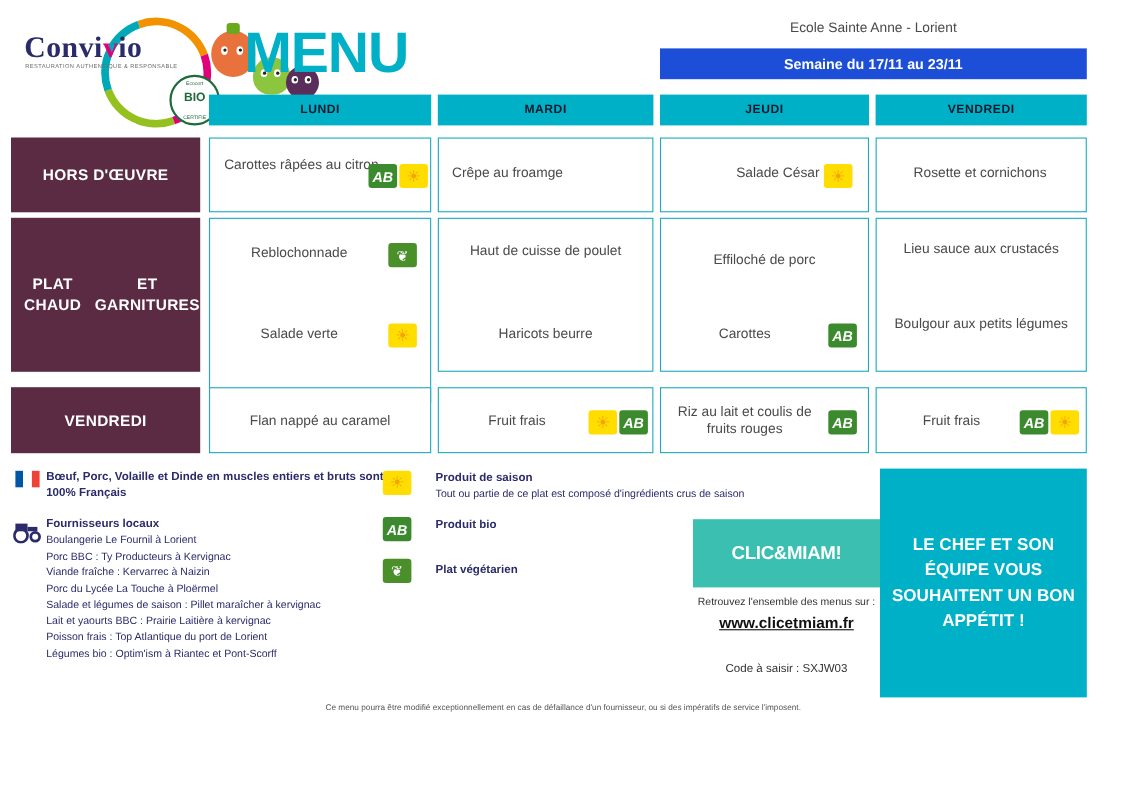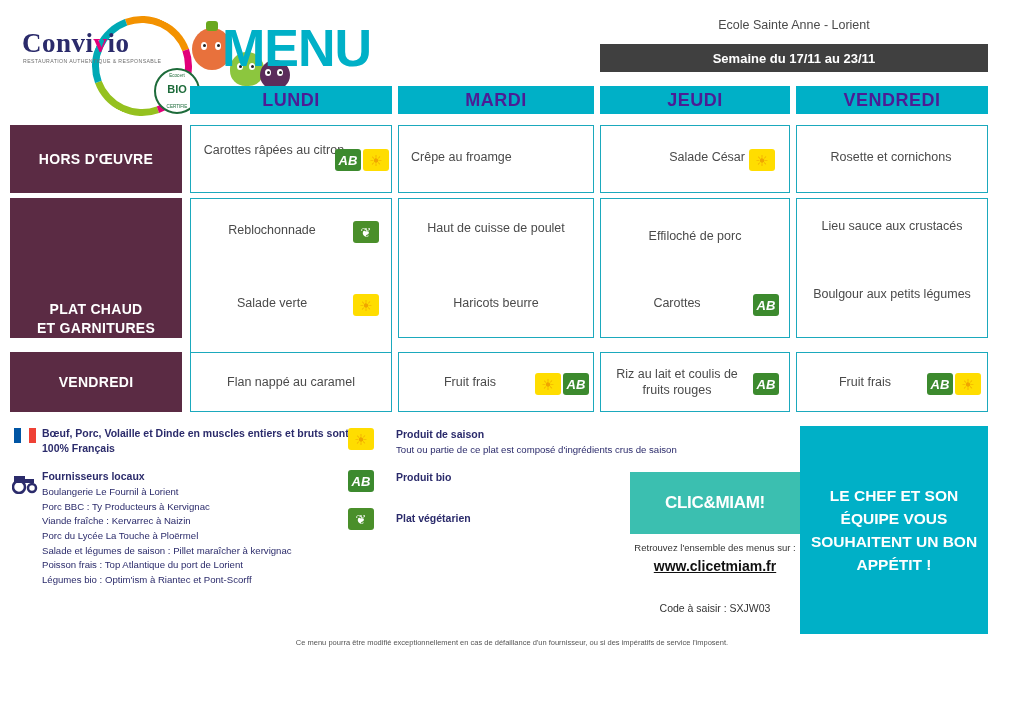--- a/index.html
+++ b/index.html
@@ -58,27 +58,27 @@
     font-size:52px;font-weight:bold;color:#00b0c7;
     font-family:"Liberation Sans", sans-serif;letter-spacing:-1px;
   }
 
   .school{
     position:absolute;left:600px;top:18px;width:388px;text-align:center;
     font-size:12.5px;color:#4a4a4a;
   }
   .week{
     position:absolute;left:600px;top:44px;width:388px;height:28px;
-    background:#404040;color:#ffffff;font-size:13px;font-weight:bold;
+    background:#1d4ed8;color:#ffffff;font-size:13px;font-weight:bold;
     display:flex;align-items:center;justify-content:center;
   }
 
   
-  .dayhead{position:absolute;top:86px;height:28px;background:#00b0c7;color:#4c1d95;
-    display:flex;align-items:center;justify-content:center;font-weight:bold;font-size:18px;letter-spacing:.5px;}
+  .dayhead{position:absolute;top:86px;height:28px;background:#00b0c7;color:#0f172a;
+    display:flex;align-items:center;justify-content:center;font-weight:bold;font-size:11px;letter-spacing:.5px;}
 
   
   .rowlabel{
     position:absolute;left:10px;background:#5b2b44;color:#fff;
     display:flex;align-items:center;justify-content:center;text-align:center;
     font-weight:bold;font-size:14px;width:172px;letter-spacing:.3px;line-height:1.35;
   }
 
   
   .cell{
@@ -181,21 +181,21 @@
   <div class="menu-title">MENU</div>
   <div class="school">Ecole Sainte Anne - Lorient</div>
   <div class="week">Semaine du 17/11 au 23/11</div>
 
   <div class="dayhead" style="left:190px;width:202px;">LUNDI</div>
   <div class="dayhead" style="left:398px;width:196px;">MARDI</div>
   <div class="dayhead" style="left:600px;width:190px;">JEUDI</div>
   <div class="dayhead" style="left:796px;width:192px;">VENDREDI</div>
 
   <div class="rowlabel" style="top:125px;height:68px;">HORS D'ŒUVRE</div>
-  <div class="rowlabel" style="top:198px;height:140px;flex-direction:column;justify-content:flex-end;">
+  <div class="rowlabel" style="top:198px;height:140px;flex-direction:row;">
     <span>PLAT CHAUD</span>
     <span>ET GARNITURES</span>
   </div>
   <div class="rowlabel" style="top:352px;height:60px;">VENDREDI</div>
 
   <div class="cell" style="left:190px;top:125px;width:202px;height:68px;">
     <div class="dish" style="top:17px;right:42px;">Carottes râpées au citron</div>
     <div class="picto ab" style="right:30px;top:23px;">AB</div>
     <div class="picto sun" style="right:2px;top:23px;">
         <div class="rays">☀</div>
@@ -273,20 +273,21 @@
         <circle cx="20" cy="18" r="4" fill="none" stroke="#2b2b6b" stroke-width="2.5"></circle>
       </svg>
   </div>
   <div class="local-title">Fournisseurs locaux</div>
   <div class="local-list">
     <div>Boulangerie Le Fournil à Lorient</div>
     <div>Porc BBC : Ty Producteurs à Kervignac</div>
     <div>Viande fraîche : Kervarrec à Naizin</div>
     <div>Porc du Lycée La Touche à Ploërmel</div>
     <div>Salade et légumes de saison : Pillet maraîcher à kervignac</div>
+    <div>Lait et yaourts BBC : Prairie Laitière à kervignac</div>
     <div>Poisson frais : Top Atlantique du port de Lorient</div>
     <div>Légumes bio : Optim'ism à Riantec et Pont-Scorff</div>
   </div>
 
   <div class="picto sun lg-sun">
       <div class="rays">☀</div>
     </div>
   <div class="lg-t1">Produit de saison</div>
   <div class="lg-t1s">Tout ou partie de ce plat est composé d'ingrédients crus de saison</div>
 

